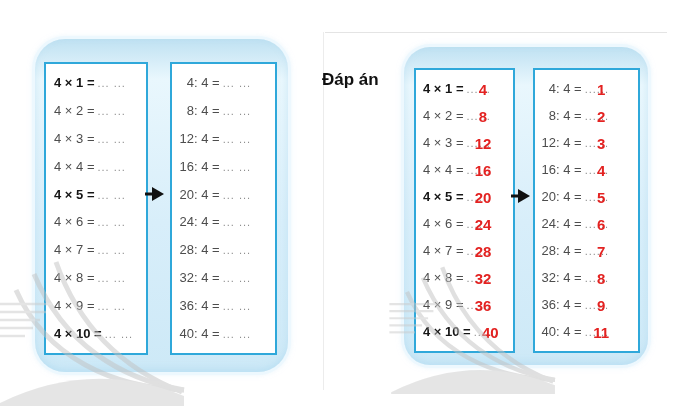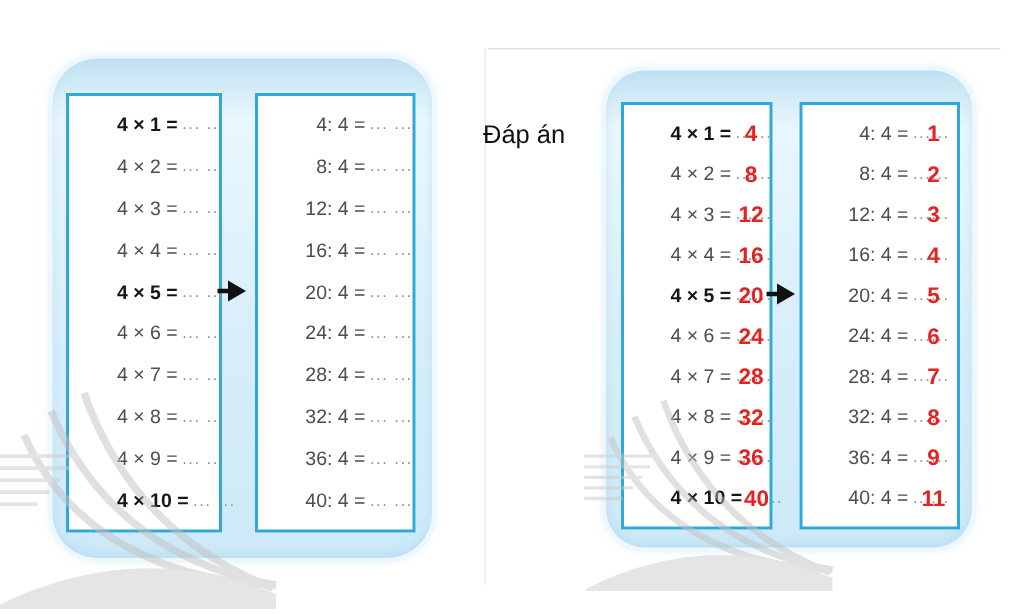--- a/index.html
+++ b/index.html
@@ -28,43 +28,43 @@
   }
   .left-panel .box{top:23px;height:293px;padding:5px 2px 5px 8px;}
   .left-panel .box.mul{left:9px;width:104px;}
   .left-panel .box.div{left:135px;width:107px;padding-left:5px;}
   .right-panel .box{top:21px;height:285px;padding:5px 2px 5px 7px;}
   .right-panel .box.mul{left:10px;width:101px;}
   .right-panel .box.div{left:129px;width:107px;padding-left:4px;}
 
   .row{
     display:flex;align-items:center;white-space:nowrap;
-    font-size:13px;color:#4d4d4d;line-height:14px;margin-left:24px;
+    font-size:13px;color:#4d4d4d;line-height:14px;
   }
   .row.b{font-weight:bold;color:#161616;}
   .num{display:inline-block;min-width:17px;text-align:right;}
   .expr{margin-right:3px;}
   .dots-blank{color:#8f8f8f;font-size:11px;letter-spacing:1px;font-weight:normal;}
   .ansbox{position:relative;display:inline-block;width:33px;height:16px;}
   .ansbox .udots{
     position:absolute;left:0;bottom:1px;color:#8f8f8f;font-size:11px;
     letter-spacing:1px;font-weight:normal;
   }
   .ansbox .val{
     position:absolute;left:50%;transform:translateX(-50%);bottom:0;
     color:#e32221;font-weight:bold;font-size:15px;line-height:15px;
   }
 
   .arrow{position:absolute;z-index:3;}
   .left-panel .arrow{left:109px;top:147px;}
   .right-panel .arrow{left:106px;top:141px;}
 
   .answer-label{
-    position:absolute;left:322px;top:80px;z-index:2;
-    font-size:17px;font-weight:normal;color:#111111;
+    position:absolute;left:322px;top:70px;z-index:2;
+    font-size:17px;font-weight:bold;color:#111111;
   }
 
   .watermark{position:absolute;z-index:2;pointer-events:none;opacity:.5;}
   .watermark.wm-left{left:-6px;top:238px;}
   .watermark.wm-right{left:386px;top:246px;}
 </style>
 </head>
 <body>
 
 <div class="frame-line top"></div>

